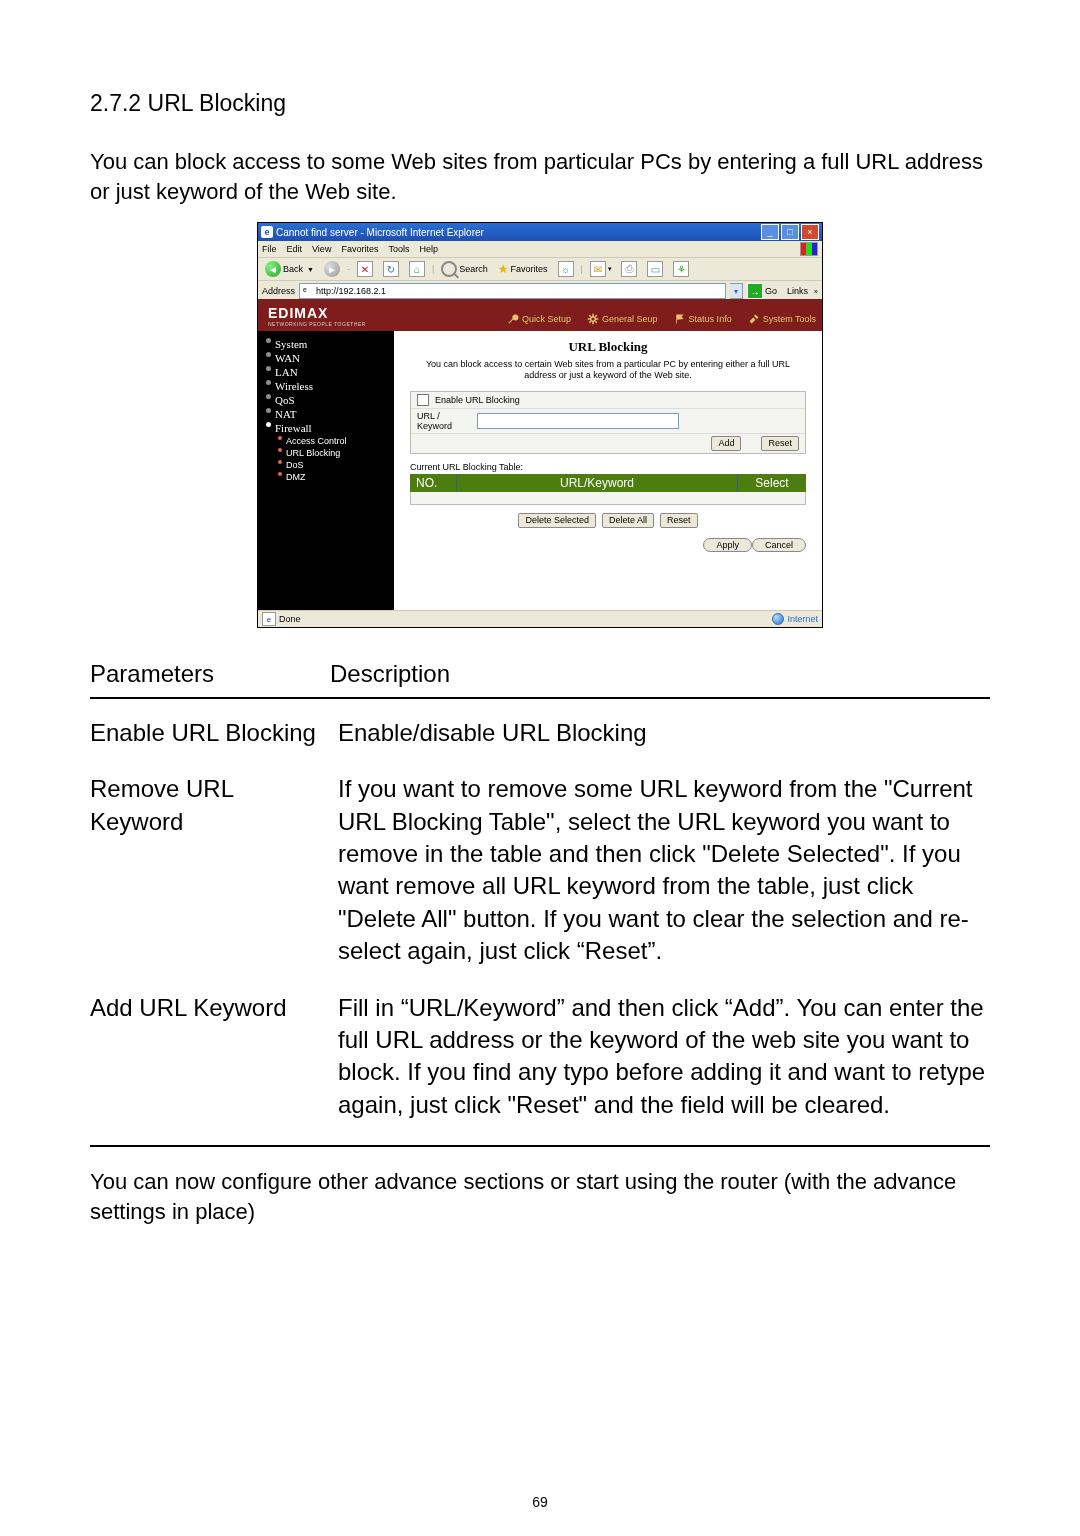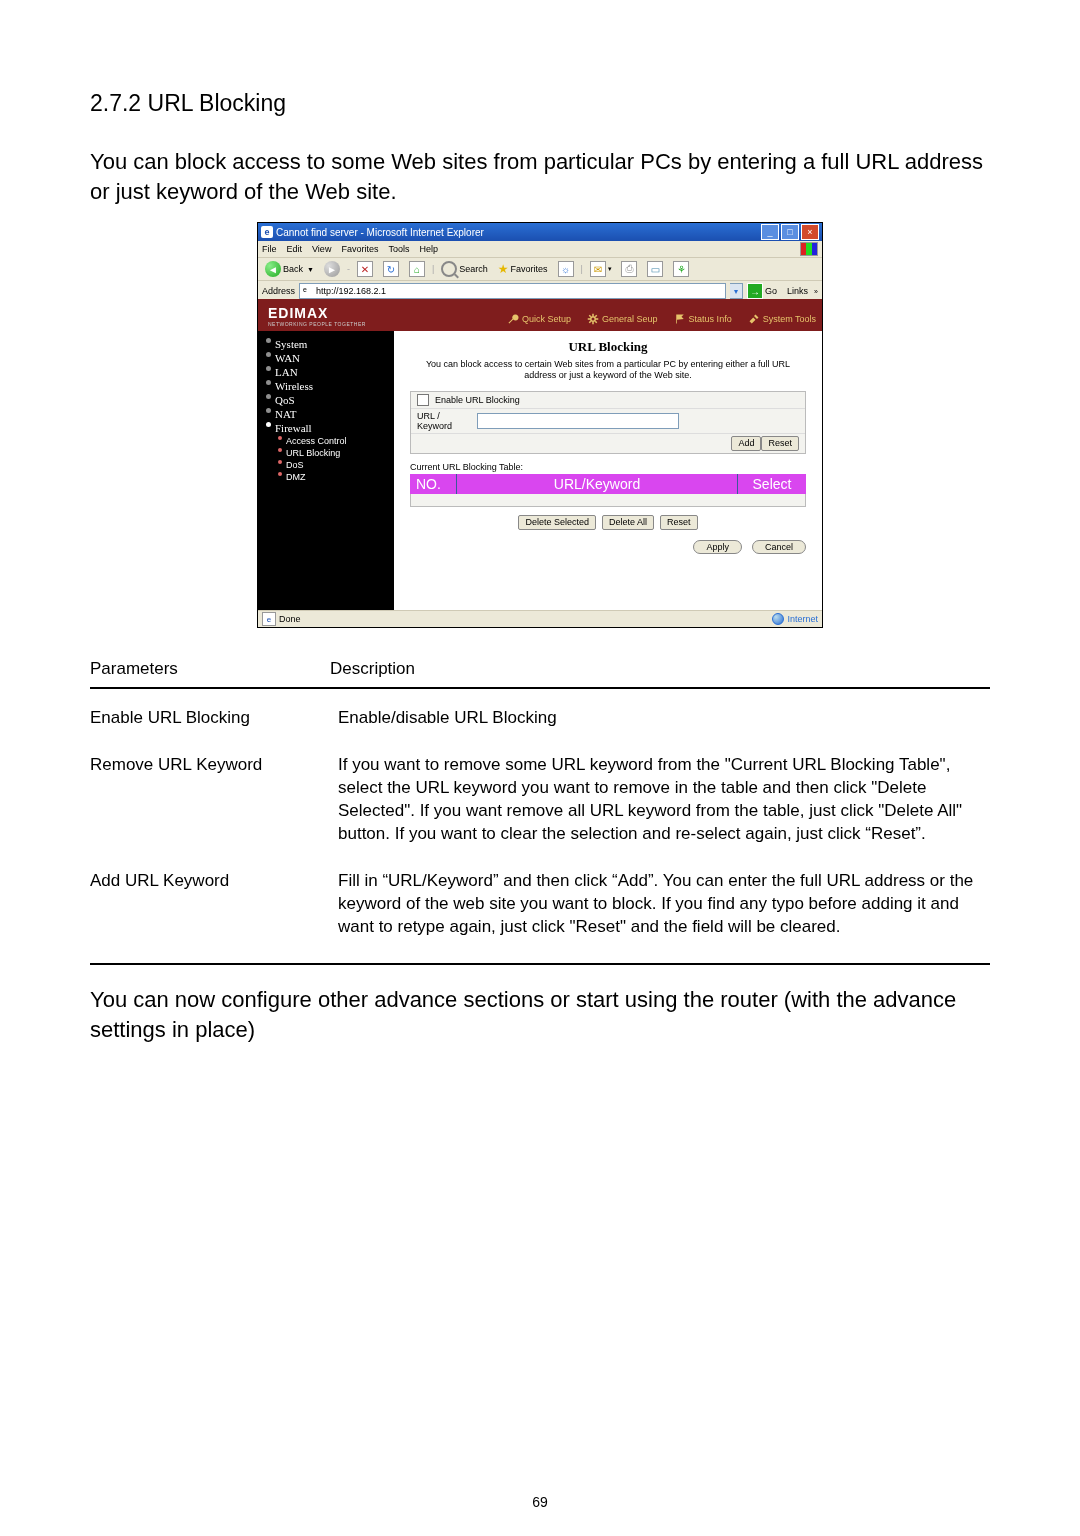--- a/index.html
+++ b/index.html
@@ -53,35 +53,35 @@
   .ctitle{text-align:center;font-weight:bold;font-family:"Times New Roman",serif;font-size:13px;margin-bottom:4px}
   .cdesc{text-align:center;font-size:9px;line-height:1.2;margin-bottom:10px}
   .panel{border:1px solid #bbb;background:#f3f3ef;padding:0}
   .panelrow{display:flex;align-items:center;padding:2px 6px;font-size:9px;border-bottom:1px solid #ddd}
   .panelrow:last-child{border-bottom:none}
   .chk{width:10px;height:10px;border:1px solid #777;background:#fff;margin-right:6px}
   .kwlabel{width:60px}
   .kwinput{width:200px;height:14px;border:1px solid #7f9db9;background:#fff}
   .btn{border:1px solid #888;background:#ece9d8;font-size:9px;padding:1px 6px;border-radius:2px;line-height:1.2}
   .tlabel{font-size:9px;margin:8px 0 2px 0}
-  .thead{background:#d946ef;color:#fff;display:flex;font-size:14px}
+  .thead{background:#4d7c0f;color:#fff;display:flex;font-size:12px}
   .thead .c{padding:2px 6px;border-right:1px solid #3b5a99}
   .thead .c1{width:34px}
   .thead .c2{flex:1;text-align:center}
   .thead .c3{width:56px;text-align:center;border-right:none}
   .tbody{height:12px;background:#f3f3ef;border:1px solid #bbb;border-top:none}
   .btnrow{display:flex;justify-content:center;gap:6px;margin-top:8px}
-  .btnrow2{display:flex;justify-content:flex-end;gap:10px;margin-top:10px}
+  .btnrow2{display:flex;justify-content:flex-end;margin-top:10px}
   .btn.round{border-radius:10px;padding:1px 12px}
   .status{position:absolute;left:0;right:0;bottom:0;height:16px;background:#ece9d8;border-top:1px solid #cfcab5;display:flex;align-items:center;font-size:9px;padding:0 4px}
   .status .pgicon{width:12px;height:12px;border:1px solid #999;background:#fff;margin-right:3px;display:flex;align-items:center;justify-content:center;color:#1b4fb0;font-size:8px}
   .status .zone{margin-left:auto;display:flex;align-items:center;gap:3px;color:#2a6fd4}
   .status .zicon{width:10px;height:10px;border-radius:50%;border:1px solid #2a6fd4;background:radial-gradient(circle at 30% 30%,#bde,#2a6fd4)}
   
-  .ptable{font-size:17px;line-height:1.35;margin-top:20px}
+  .ptable{font-size:24px;line-height:1.35;margin-top:20px}
   .pthead{display:flex;border-bottom:2px solid #000;padding-bottom:6px;margin-bottom:18px}
   .pthead .pc1{width:240px}
   .prow{display:flex;margin-bottom:24px}
   .prow .pc1{width:240px;padding-right:8px}
   .prow .pc2{flex:1}
   .divider{border-top:2px solid #000;margin:6px 0 20px 0}
   .outro{font-size:22px;line-height:1.35}
   .pagenum{position:absolute;bottom:26px;left:0;right:0;text-align:center;font-size:14px}
 </style>
 </head>
@@ -259,21 +259,21 @@
           <div class="cdesc">You can block access to certain Web sites from a particular PC by entering either a full URL address or just a keyword of the Web site.</div>
           <div class="panel">
             <div class="panelrow">
               <span class="chk"></span>
               <span>Enable URL Blocking</span>
             </div>
             <div class="panelrow">
               <span class="kwlabel">URL / Keyword</span>
               <span class="kwinput"></span>
             </div>
-            <div class="panelrow" style="justify-content:flex-end;gap:0">
+            <div class="panelrow" style="justify-content:flex-end;gap:20px">
               <span class="btn">Add</span>
               <span class="btn">Reset</span>
             </div>
           </div>
           <div class="tlabel">Current URL Blocking Table:</div>
           <div class="thead">
             <div class="c c1">NO.</div>
             <div class="c c2">URL/Keyword</div>
             <div class="c c3">Select</div>
           </div>

